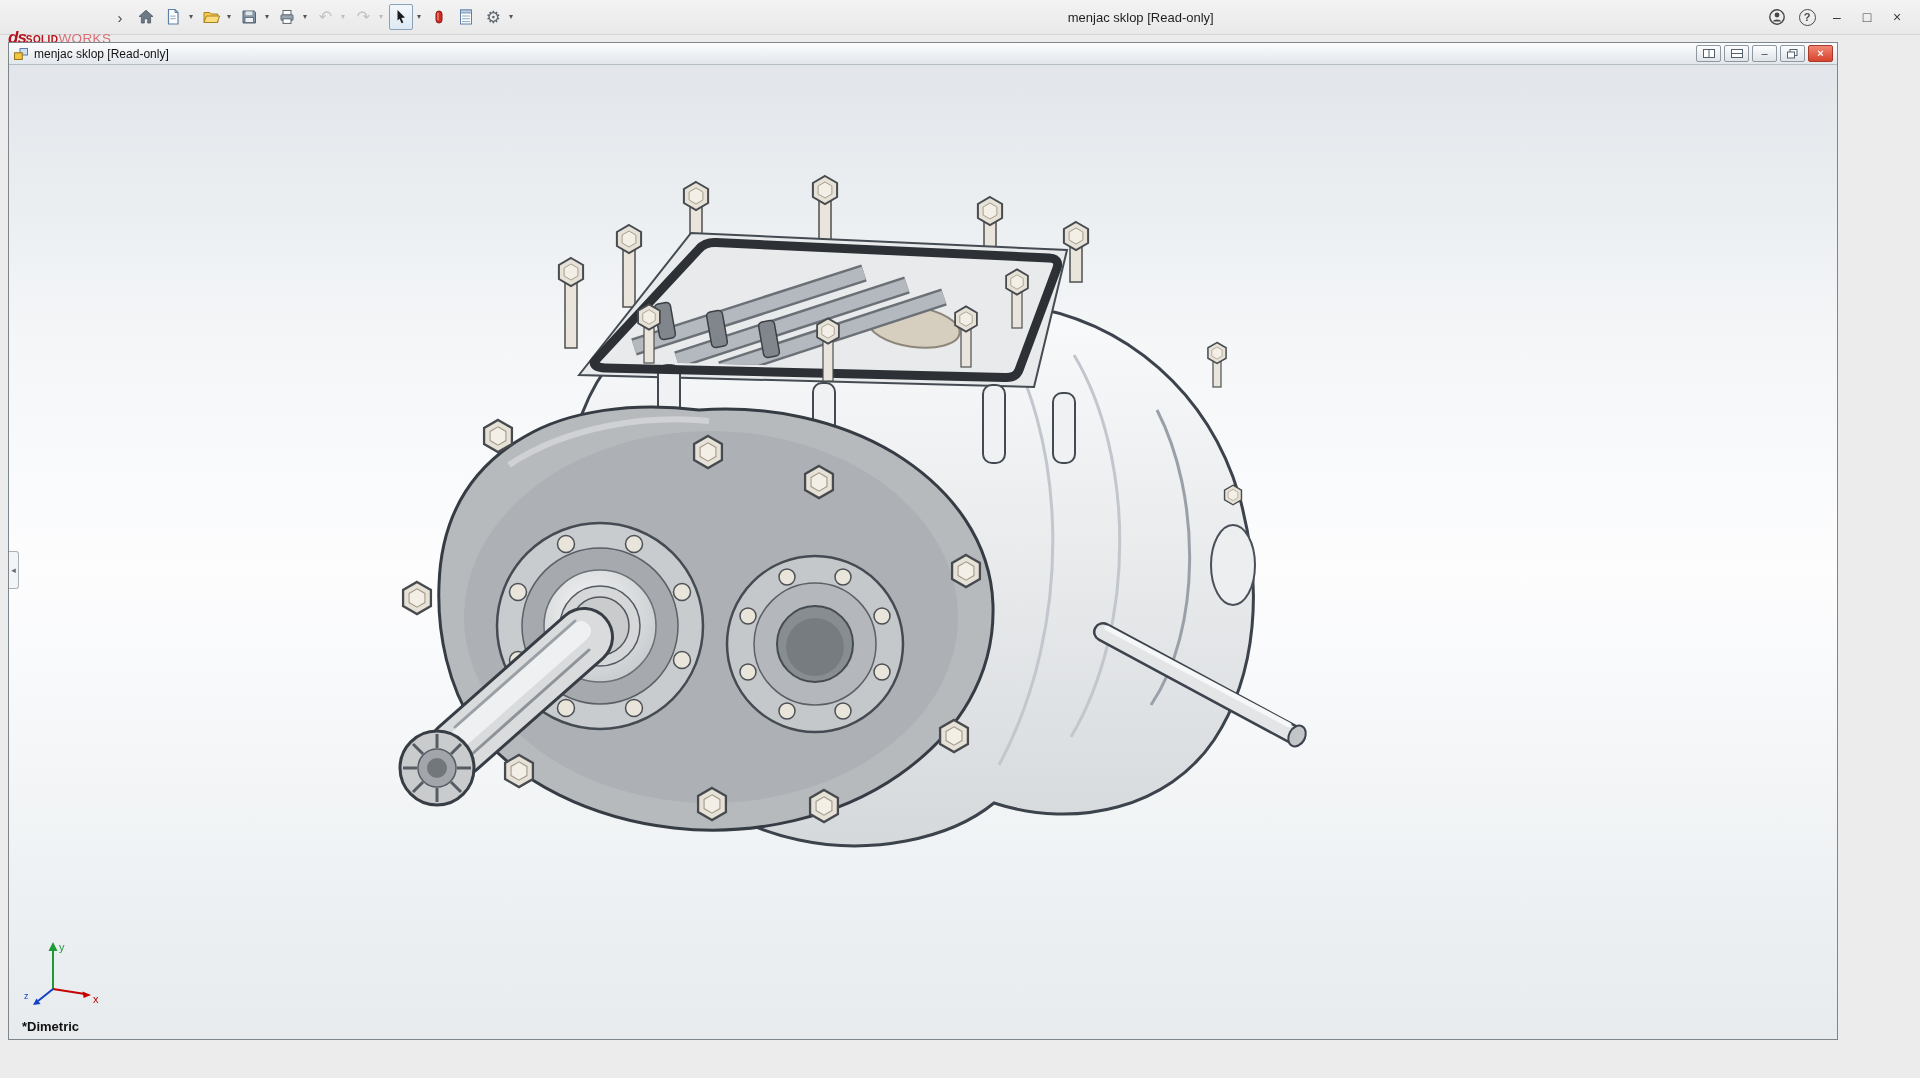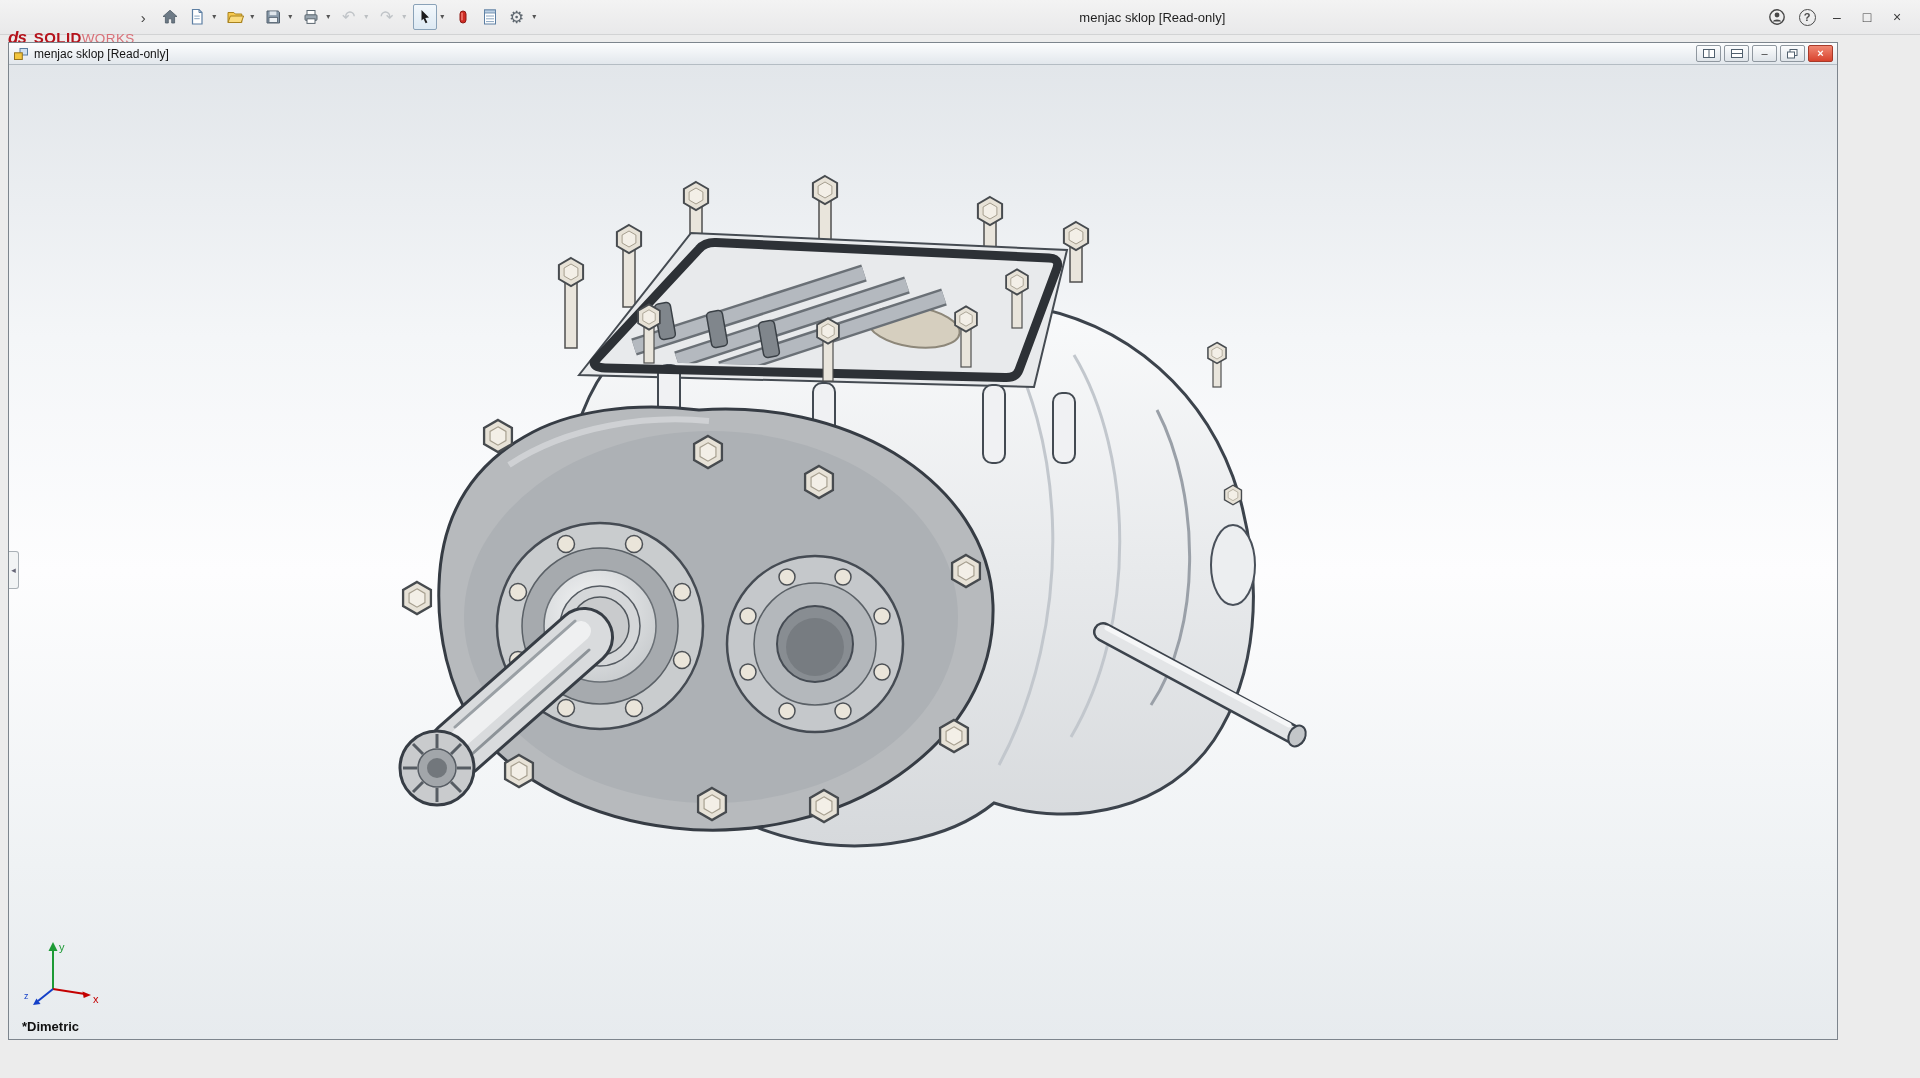--- a/index.html
+++ b/index.html
@@ -11,21 +11,21 @@
 
   
   .appbar {
     position:absolute; left:0; top:0; width:1920px; height:35px;
     background:linear-gradient(#f3f3f3,#e9e9ea);
     border-bottom:1px solid #d2d3d4;
     display:flex; align-items:center; padding:0 8px;
   }
   .brand { display:flex; align-items:baseline; margin-right:2px; white-space:nowrap; }
   .brand .ds   { font-style:italic; font-weight:bold; font-size:17px; color:#b5121b; letter-spacing:-1px;text-decoration:underline; }
-  .brand .solid{ font-weight:bold; font-size:15px; color:#b5121b; margin-left:8px; letter-spacing:.4px; }
+  .brand .solid{ font-weight:bold; font-size:10px; color:#b5121b; margin-left:0; letter-spacing:.4px; }
   .brand .works{ font-size:13.5px; color:#d97078; letter-spacing:.4px;margin-top:44px; }
   .expand { color:#444; font-size:15px; margin:0 12px 0 4px; cursor:default; }
   .tb { display:flex; align-items:center; height:100%; }
   .grp { display:flex; align-items:center; margin-right:3px; }
   .tbtn { height:26px; min-width:24px; display:flex; align-items:center; justify-content:center; border-radius:3px; }
   .dd { width:11px; font-size:8px; color:#555; text-align:center; line-height:26px; }
   .dd.dis { color:#bcbfc2; }
   .active-box { border:1px solid #8aa2b8; background:linear-gradient(#f3f8fc,#dde9f3); border-radius:2px; }
   .glyph { font-size:16px; line-height:1; }
   .glyph.dis { color:#c0c4c8; }

